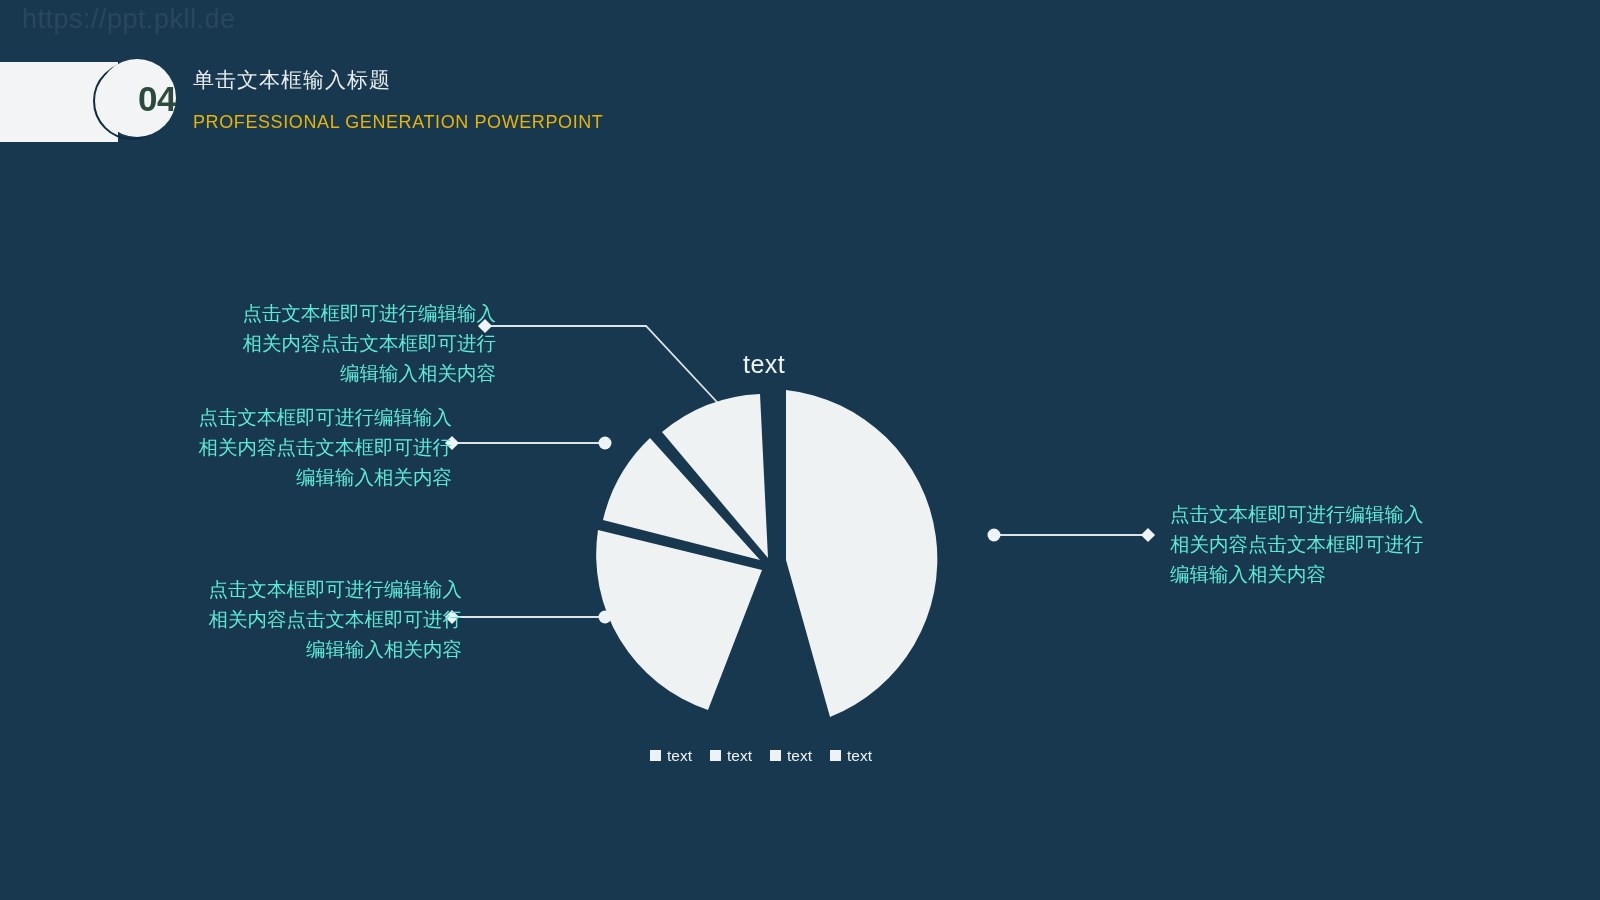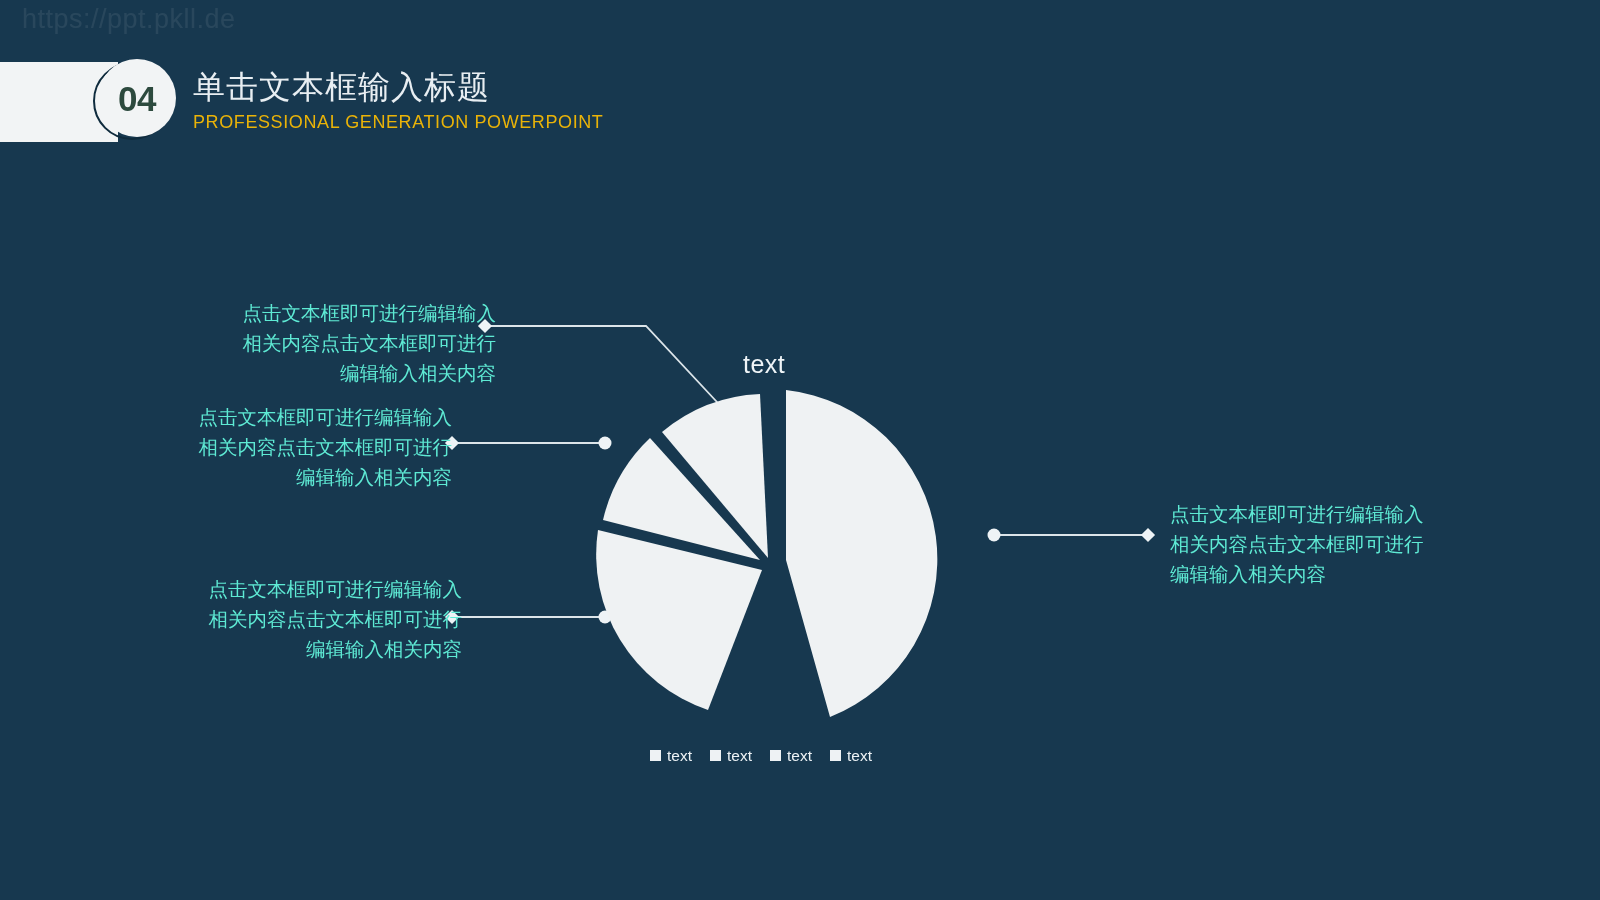--- a/index.html
+++ b/index.html
@@ -43,33 +43,33 @@
     border-radius: 50%;
     border: 2px solid #0f2b3d;
     background: transparent;
   }
   #badge-circle {
     position: absolute;
     left: 98px; top: 59px;
     width: 78px; height: 78px;
     border-radius: 50%;
     background: #f2f4f5;
-    display: flex; align-items: center; justify-content: center;
+    display: flex; align-items: center; justify-content: flex-end;
   }
   #badge-number {
     color: #2d4a3e;
     font-size: 35px;
     font-weight: bold;
     letter-spacing: -0.5px;
     line-height: 1;
   }
   #title-cn {
     position: absolute;
     left: 193px; top: 66px;
-    font-size: 32px;
+    font-size: 21px;
     color: #e8eef2;
     letter-spacing: 1px;
     white-space: nowrap;
   }
   #title-en {
     position: absolute;
     left: 193px; top: 112px;
     font-size: 18px;
     color: #eab308;
     letter-spacing: 0.6px;

